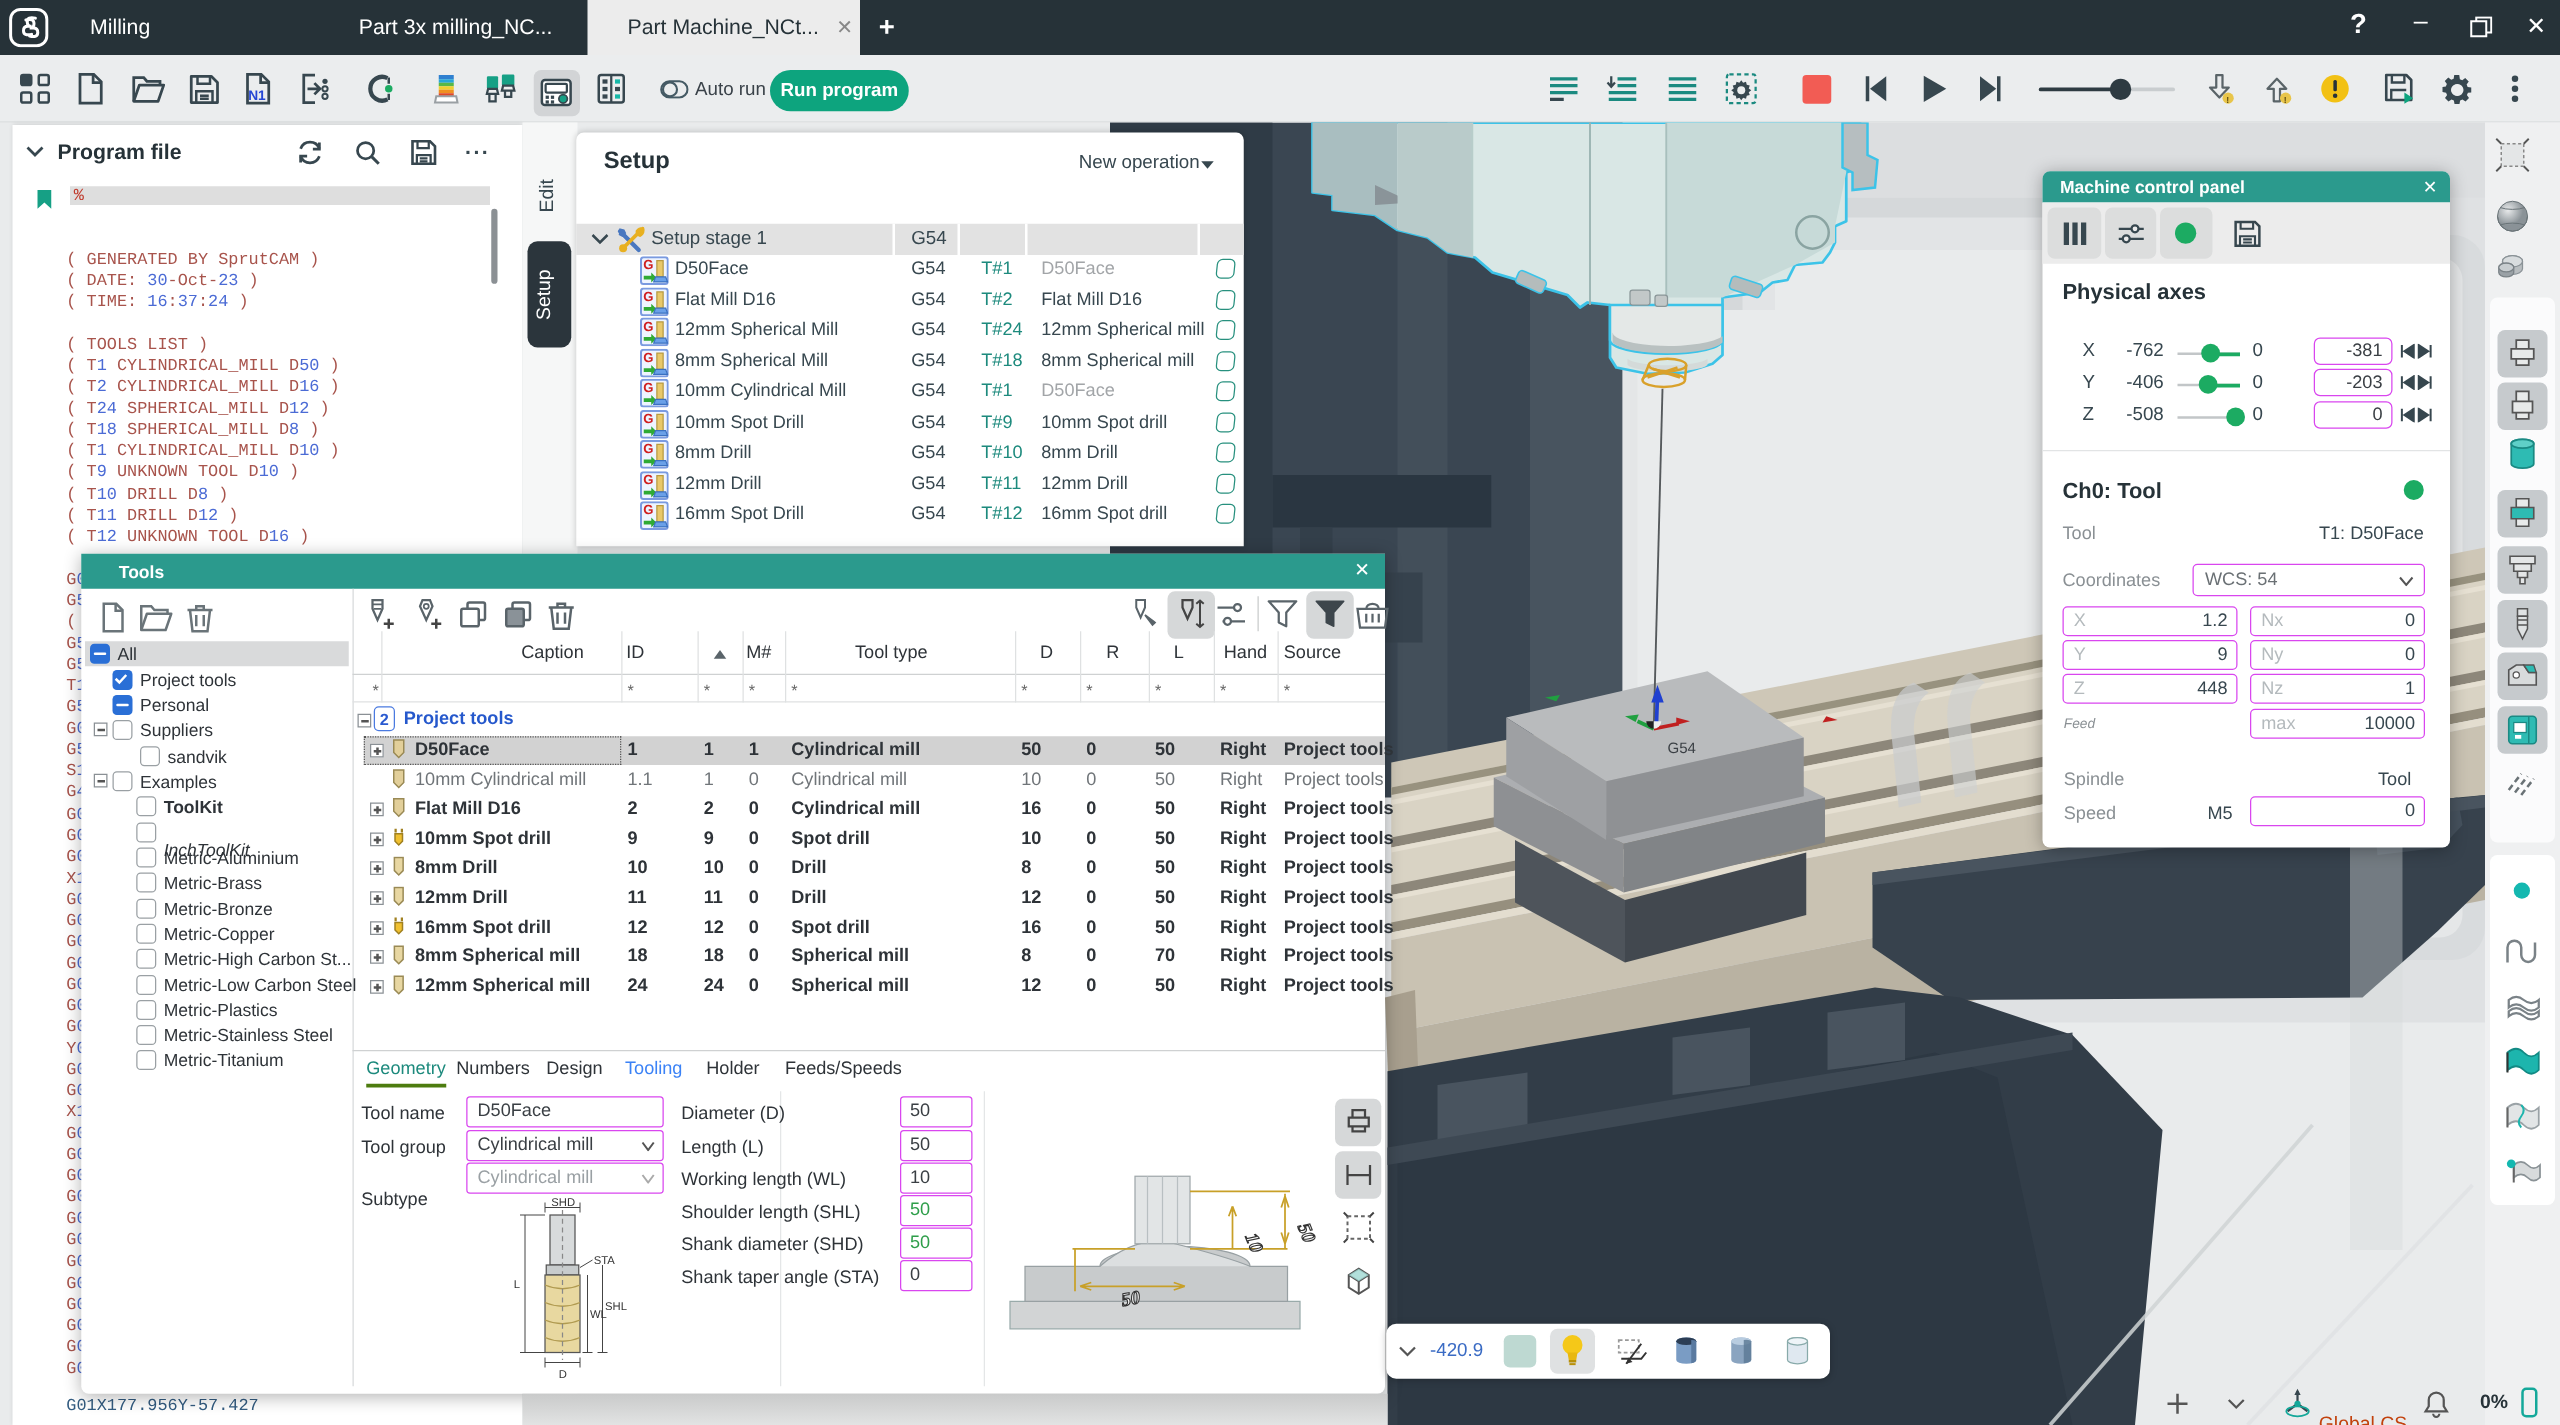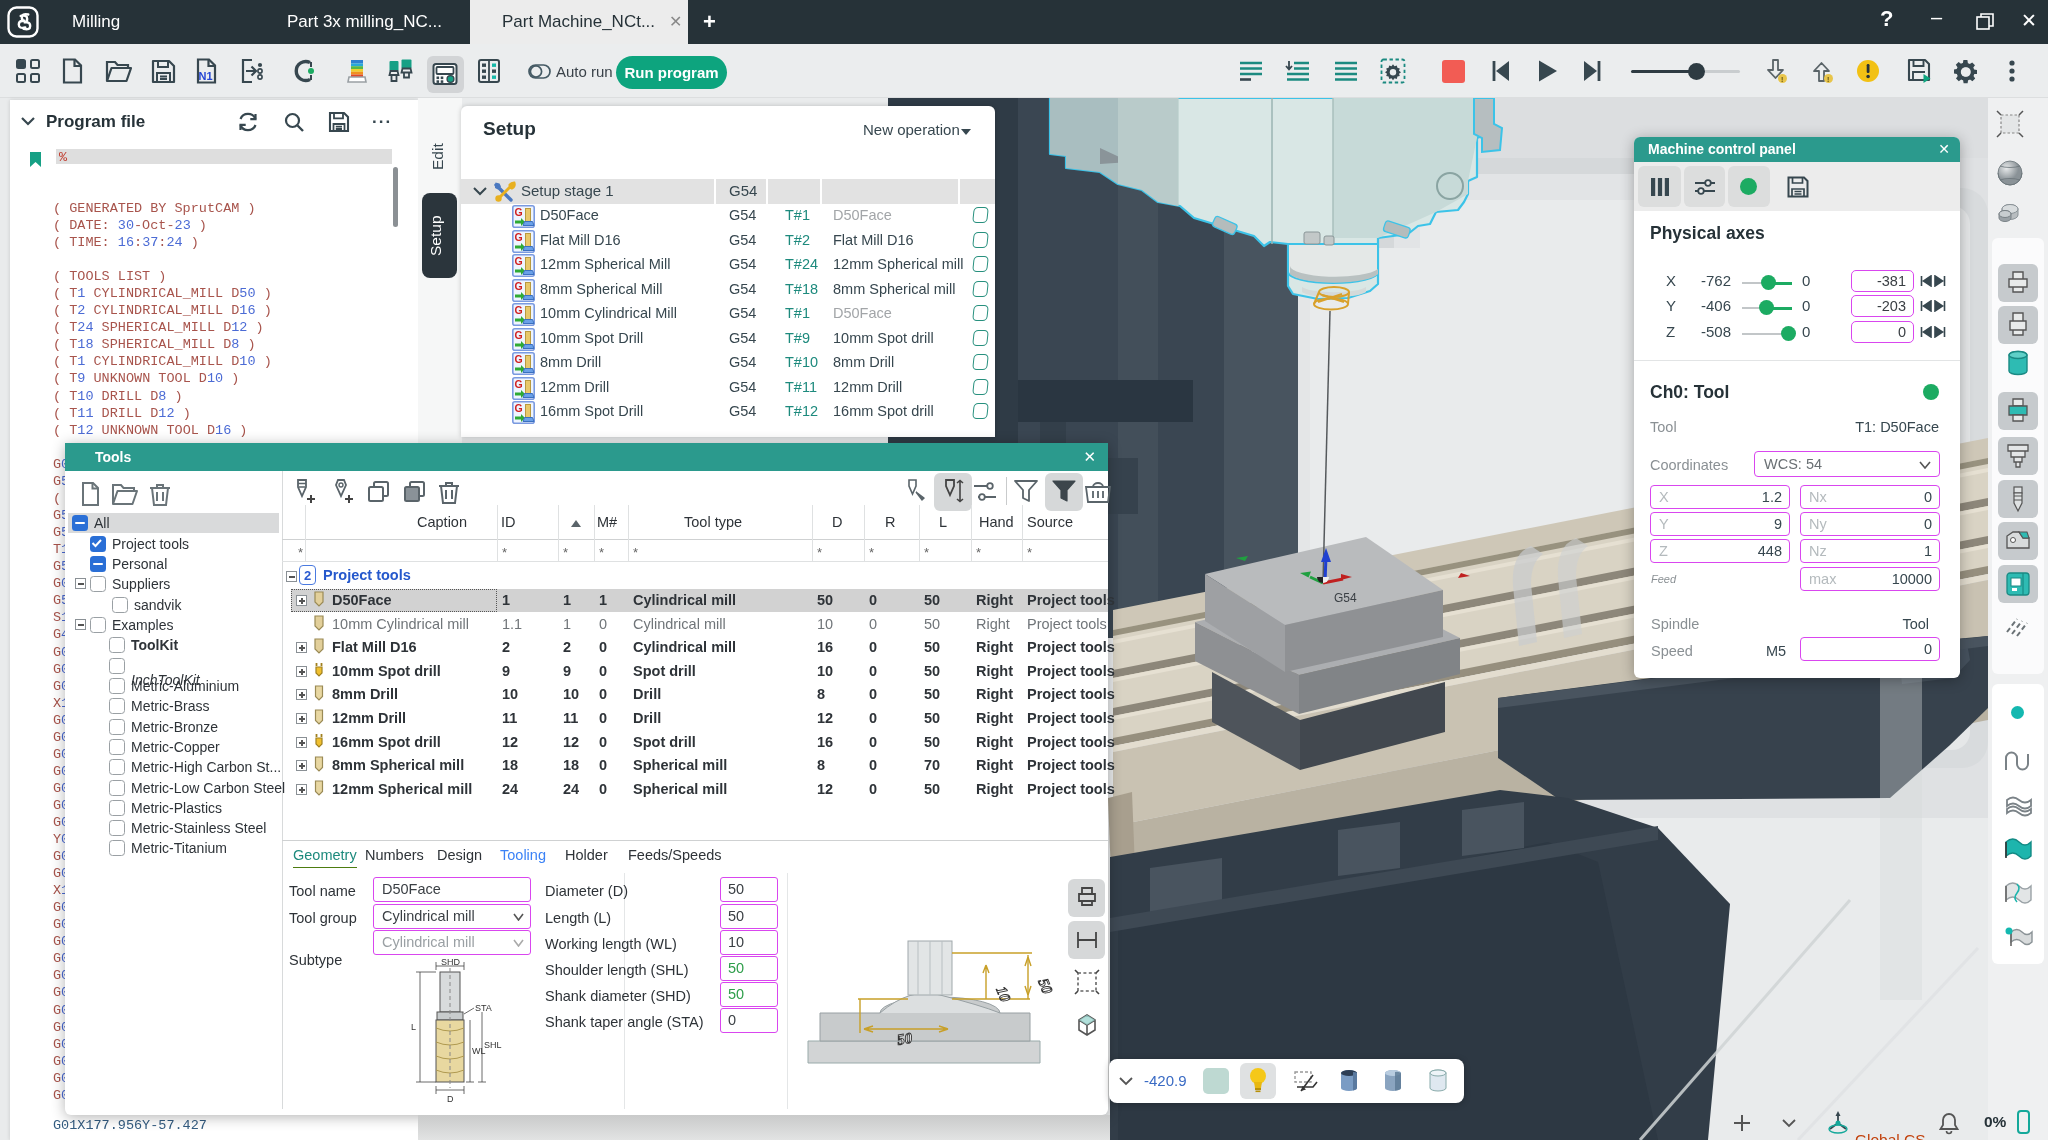--- a/index.html
+++ b/index.html
@@ -855,21 +855,21 @@
         <span class="abs" style="left:351px;top:3px;">Spherical mill</span>
         <span class="abs" style="left:535px;top:3px;">12</span>
         <span class="abs" style="left:587px;top:3px;">0</span>
         <span class="abs" style="left:642px;top:3px;">50</span>
         <span class="abs" style="left:694px;top:3px;">Right</span>
         <span class="abs" style="left:745px;top:3px;">Project tools</span>
       </div>
   </div>
 
   <div class="abs" style="left:217px;top:397px;width:826px;height:1px;background:#cfd1d2;"></div>
-  <div class="abs" style="left:228px;top:404px;font-size:14.5px;color:#1d8a7d;border-bottom:1px solid #4d7c0f;padding-bottom:4px;">Geometry</div>
+  <div class="abs" style="left:228px;top:404px;font-size:14.5px;color:#1d8a7d;border-bottom:3px solid #4d7c0f;padding-bottom:4px;">Geometry</div>
   <div class="abs" style="left:300px;top:404px;font-size:14.5px;color:#2e3338;">Numbers</div>
   <div class="abs" style="left:372px;top:404px;font-size:14.5px;color:#2e3338;">Design</div>
   <div class="abs" style="left:435px;top:404px;font-size:14.5px;color:#3b82f6;">Tooling</div>
   <div class="abs" style="left:500px;top:404px;font-size:14.5px;color:#2e3338;">Holder</div>
   <div class="abs" style="left:563px;top:404px;font-size:14.5px;color:#2e3338;">Feeds/Speeds</div>
   <div class="abs" style="left:559px;top:430px;width:1px;height:236px;background:#e4e6e7;"></div>
   <div class="abs" style="left:722px;top:430px;width:1px;height:236px;background:#e4e6e7;"></div>
 
   <div class="abs" style="left:224px;top:440px;font-size:14.5px;color:#2e3338;">Tool name</div>
   <div class="ibox" style="left:308px;top:434px;width:158px;height:25px;font-size:14.5px;line-height:23px;padding-left:8px;border-radius:3px;">D50Face</div>

